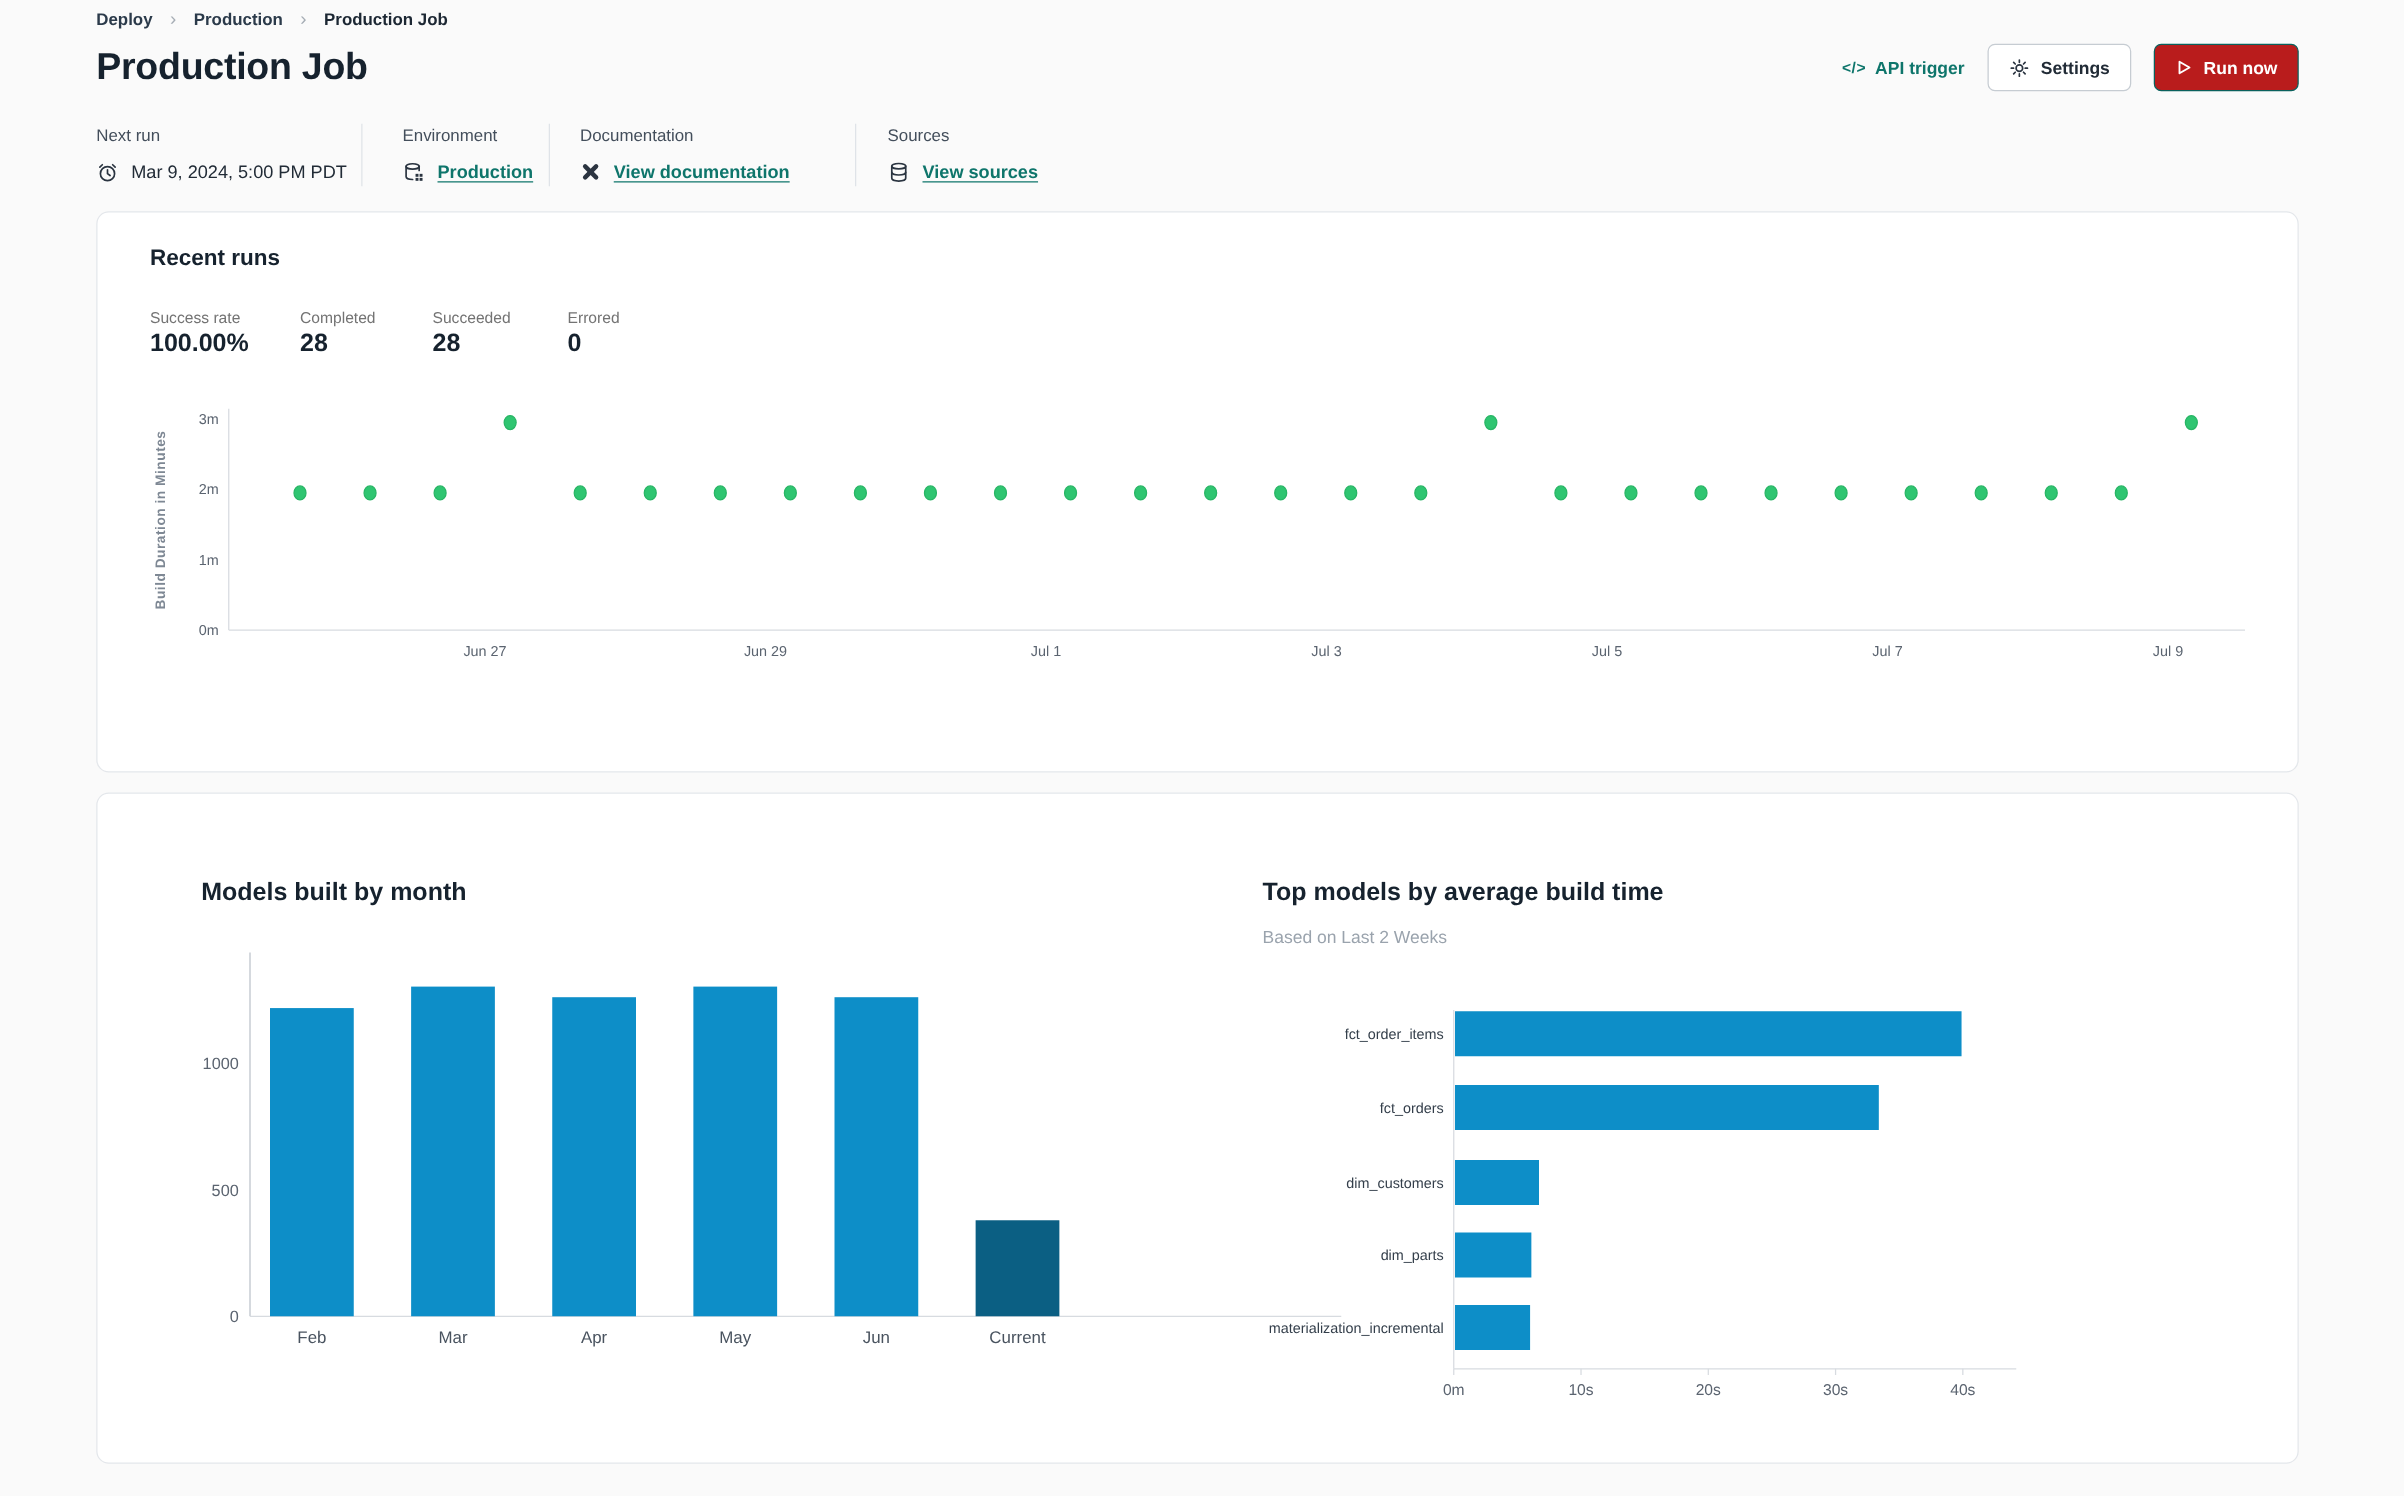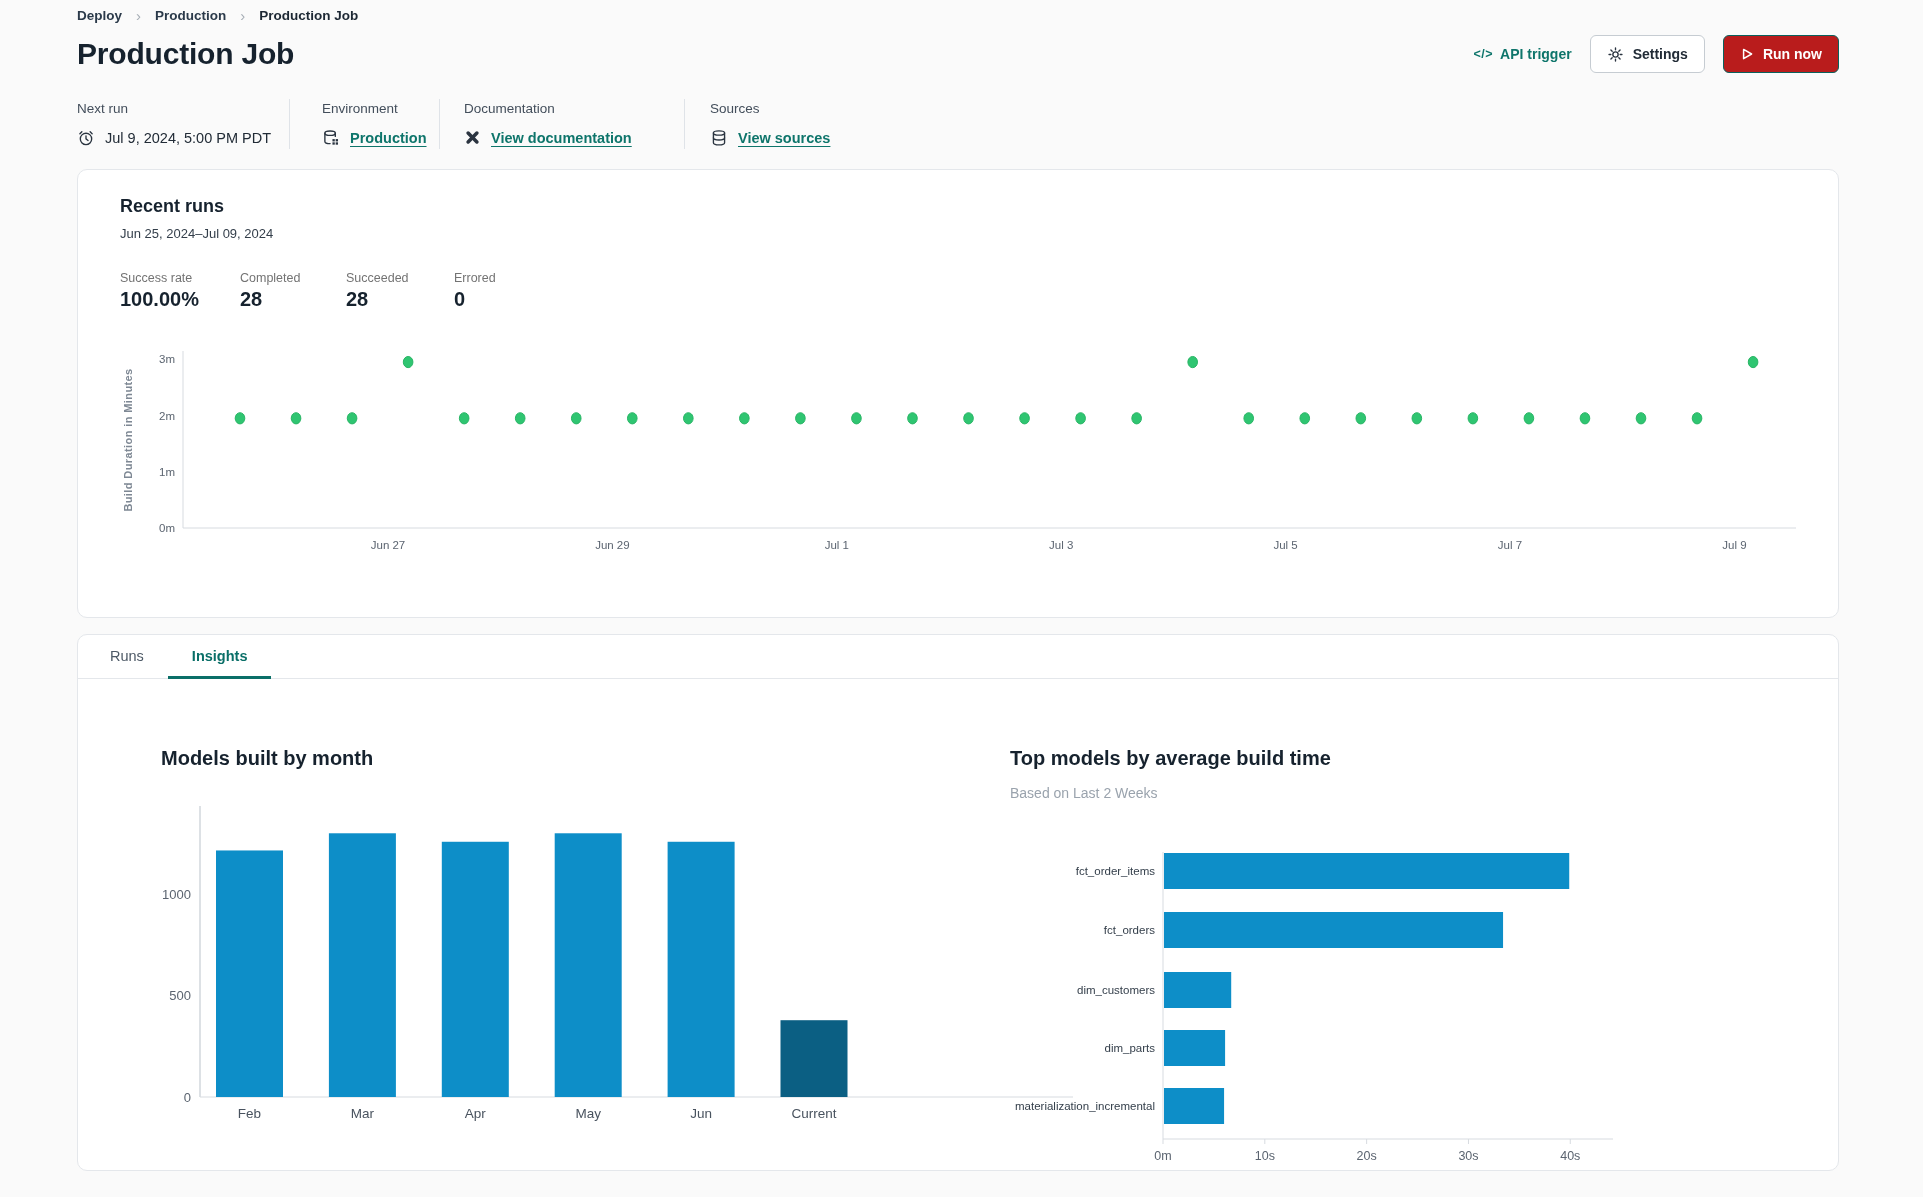--- a/index.html
+++ b/index.html
@@ -113,21 +113,21 @@
       <div class="meta-label">Next run</div>
       <div class="meta-value">
         <span class="icn">
           <svg width="18" height="18" viewBox="0 0 20 20" fill="none" stroke="#2a3440" stroke-width="1.5" stroke-linecap="round">
             <circle cx="10" cy="11" r="6.3"></circle>
             <path d="M10 7.6V11l2.3 1.7"></path>
             <path d="M3.2 5.2 L5.4 3.1"></path>
               <path d="M16.8 5.2 L14.6 3.1"></path>
           </svg>
         </span>
-        <span>Jul 9, 2024, 5:00 PM PDT</span>
+        <span>Mar 9, 2024, 5:00 PM PDT</span>
       </div>
     </div>
     <div class="meta-col meta-col-2">
       <div class="meta-label">Environment</div>
       <div class="meta-value">
         <span class="icn">
           <svg width="18" height="18" viewBox="0 0 20 20" fill="none" stroke="#2a3440" stroke-width="1.5" stroke-linecap="round">
             <ellipse cx="9" cy="4.6" rx="5.8" ry="2.4"></ellipse>
             <path d="M3.2 4.6v9.2c0 1.3 2.6 2.4 5.8 2.4"></path>
             <path d="M14.8 4.6v3.6"></path>
@@ -166,21 +166,20 @@
             <path d="M3.8 9.8c0 1.3 2.8 2.4 6.2 2.4s6.2-1.1 6.2-2.4"></path>
           </svg>
         </span>
         <span class="link">View sources</span>
       </div>
     </div>
   </div>
 
   <div class="card recent-runs-card">
     <h2>Recent runs</h2>
-    <div class="date-range">Jun 25, 2024–Jul 09, 2024</div>
     <div class="stats-row">
       <div class="stat stat-1">
         <div class="stat-label">Success rate</div>
         <div class="stat-value">100.00%</div>
       </div>
       <div class="stat stat-2">
         <div class="stat-label">Completed</div>
         <div class="stat-value">28</div>
       </div>
       <div class="stat stat-3">
@@ -234,24 +233,20 @@
           <ellipse cx="1408.92" cy="75.3125" rx="4.8" ry="5.6" fill="#2fc571" stroke="#28b565" stroke-width="1"></ellipse>
           <ellipse cx="1464.96" cy="75.3125" rx="4.8" ry="5.6" fill="#2fc571" stroke="#28b565" stroke-width="1"></ellipse>
           <ellipse cx="1521" cy="75.3125" rx="4.8" ry="5.6" fill="#2fc571" stroke="#28b565" stroke-width="1"></ellipse>
           <ellipse cx="1577.04" cy="75.3125" rx="4.8" ry="5.6" fill="#2fc571" stroke="#28b565" stroke-width="1"></ellipse>
           <ellipse cx="1633.08" cy="19.0625" rx="4.8" ry="5.6" fill="#2fc571" stroke="#28b565" stroke-width="1"></ellipse>
         </svg>
     </div>
   </div>
 
   <div class="card tabs-card">
-    <div class="tab-bar">
-      <div class="tab">Runs</div>
-      <div class="tab active">Insights</div>
-    </div>
     <div class="insights-panel">
       <div class="chart-title left">Models built by month</div>
       <svg id="bar-chart" width="920" height="330" viewBox="0 0 920 330">
           <line x1="39" y1="4" x2="39" y2="295" stroke="#cfd4da" stroke-width="1.4"></line>
           <line x1="39" y1="295" x2="912" y2="295" stroke="#d7dbe0" stroke-width="1"></line>
           <text x="30" y="299.5" font-family="Liberation Sans, DejaVu Sans, sans-serif" text-anchor="end" font-size="13" fill="#5b6470">0</text>
           <text x="30" y="198.45833333333331" font-family="Liberation Sans, DejaVu Sans, sans-serif" text-anchor="end" font-size="13" fill="#5b6470">500</text>
           <text x="30" y="97.41666666666666" font-family="Liberation Sans, DejaVu Sans, sans-serif" text-anchor="end" font-size="13" fill="#5b6470">1000</text>
           <rect x="55" y="48.45833333333334" width="67" height="246.54166666666666" fill="#0d8ec8"></rect>
           <text x="88.5" y="316" font-family="Liberation Sans, DejaVu Sans, sans-serif" text-anchor="middle" font-size="13.5" fill="#49535f">Feb</text>

